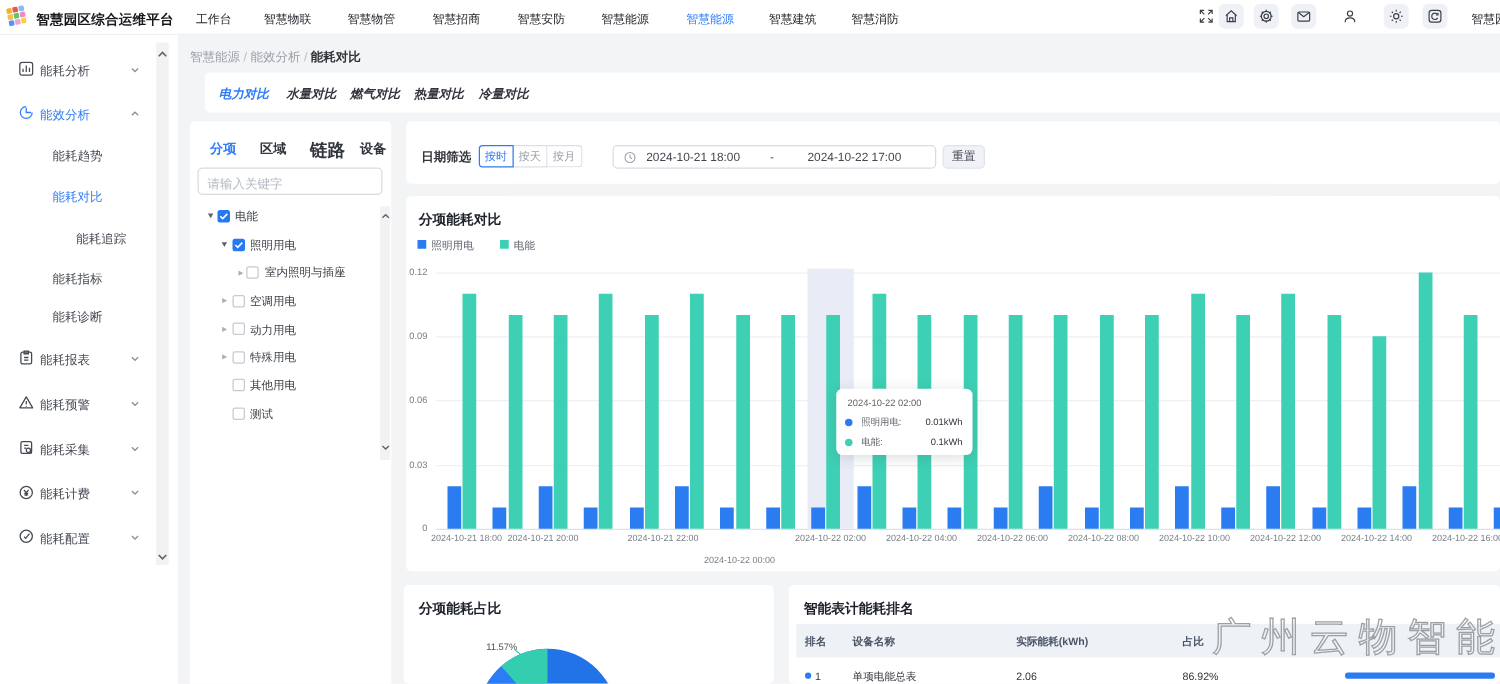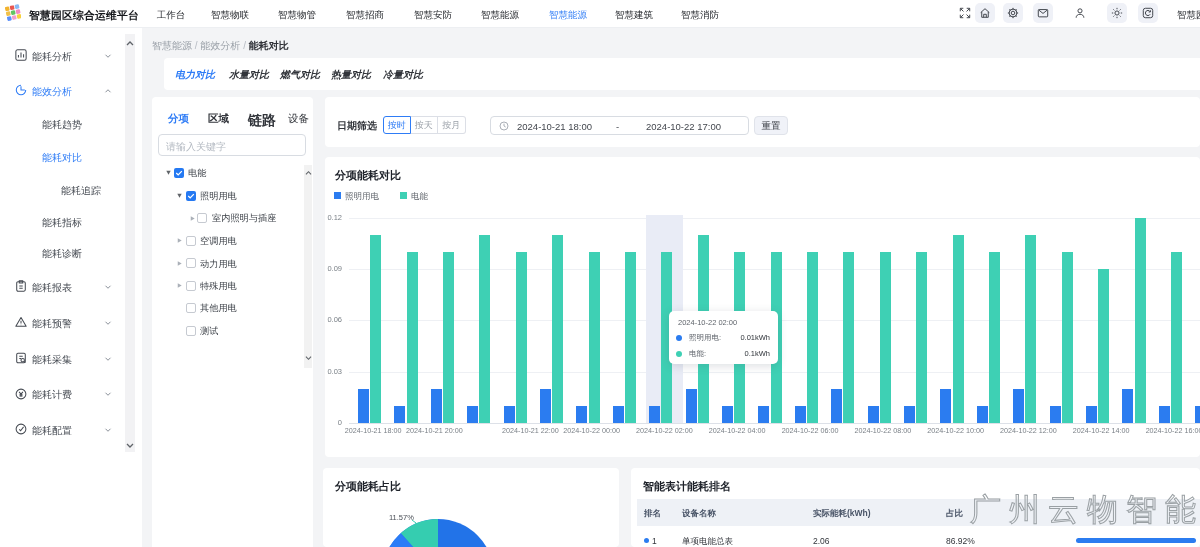--- a/index.html
+++ b/index.html
@@ -188,21 +188,21 @@
 <div class="abs" style="left:65px;top:10px;font-size:10px;font-weight:bold;color:#32353b;">水量对比</div>
 <div class="abs" style="left:116px;top:10px;font-size:10px;font-weight:bold;color:#32353b;">燃气对比</div>
 <div class="abs" style="left:167px;top:10px;font-size:10px;font-weight:bold;color:#32353b;">热量对比</div>
 <div class="abs" style="left:219px;top:10px;font-size:10px;font-weight:bold;color:#32353b;">冷量对比</div>
 </div>
 
 <div class="card" style="left:152px;top:97px;width:161px;height:450px;border-radius:4px 4px 0 0;">
 <div class="abs" style="left:16px;top:15px;font-size:10.5px;font-weight:bold;color:#2e7cf6;">分项</div>
 <div class="abs" style="left:56px;top:15px;font-size:10.5px;font-weight:bold;color:#32353b;">区域</div>
 <div class="abs" style="left:96px;top:15px;font-size:14px;font-weight:bold;color:#32353b;">链路</div>
-<div class="abs" style="left:136px;top:15px;font-size:10.5px;font-weight:normal;color:#32353b;">设备</div>
+<div class="abs" style="left:136px;top:15px;font-size:10.5px;font-weight:bold;color:#32353b;">设备</div>
 </div>
 <div class="abs" style="left:158px;top:134px;width:148px;height:22px;background:#fff;border:1px solid #d8dce2;border-radius:4px;z-index:6;"></div>
 <div class="abs" style="left:166px;top:140px;font-size:10px;color:#b4bac2;z-index:7;">请输入关键字</div>
 <div class="abs" style="left:0;top:0;width:1200px;height:547px;z-index:6;pointer-events:none;">
 <svg style="position:absolute;left:164.5px;top:169.0px;" width="7" height="7" viewBox="0 0 8 8">
       <path d="M1.5 2 6.5 2 4 6.5z" fill="#606469"></path>
     </svg>
 <div style="position:absolute;left:174px;top:167.5px;width:10px;height:10px;background:#2579f2;border-radius:2px;">
       <svg width="10" height="10" viewBox="0 0 11 11">
         <path d="M2.5 5.5 4.6 7.6 8.6 3.4" stroke="#fff" stroke-width="1.4" fill="none"></path>
@@ -331,21 +331,21 @@
 <div style="position:absolute;left:1098.1px;top:269.4px;width:11.2px;height:153.6px;background:#3ed0b4;"></div>
 <div style="position:absolute;left:1122.3px;top:388.9px;width:11.2px;height:34.1px;background:#2b7cf0;"></div>
 <div style="position:absolute;left:1134.5px;top:218.2px;width:11.2px;height:204.8px;background:#3ed0b4;"></div>
 <div style="position:absolute;left:1158.7px;top:405.9px;width:11.2px;height:17.1px;background:#2b7cf0;"></div>
 <div style="position:absolute;left:1170.9px;top:252.3px;width:11.2px;height:170.7px;background:#3ed0b4;"></div>
 <div style="position:absolute;left:1195.1px;top:405.9px;width:11.2px;height:17.1px;background:#2b7cf0;"></div>
 
 <div style="position:absolute;left:333.2px;top:426px;width:80px;text-align:center;font-size:7.2px;color:#7a8087;">2024-10-21 18:00</div>
 <div style="position:absolute;left:406.0px;top:426px;width:80px;font-size:7.2px;color:#7a8087;">2024-10-21 20:00</div>
 <div style="position:absolute;left:478.8px;top:426px;width:80px;text-align:right;font-size:7.2px;color:#7a8087;">2024-10-21 22:00</div>
-<div style="position:absolute;left:551.6px;top:426px;width:80px;text-align:center;font-size:7.2px;color:#7a8087;">2024-10-22 00:00</div>
+<div style="position:absolute;left:551.6px;top:443px;width:80px;text-align:center;font-size:7.2px;color:#7a8087;">2024-10-22 00:00</div>
 <div style="position:absolute;left:624.4px;top:426px;width:80px;text-align:center;font-size:7.2px;color:#7a8087;">2024-10-22 02:00</div>
 <div style="position:absolute;left:697.2px;top:426px;width:80px;text-align:center;font-size:7.2px;color:#7a8087;">2024-10-22 04:00</div>
 <div style="position:absolute;left:770.0px;top:426px;width:80px;text-align:center;font-size:7.2px;color:#7a8087;">2024-10-22 06:00</div>
 <div style="position:absolute;left:842.8px;top:426px;width:80px;text-align:center;font-size:7.2px;color:#7a8087;">2024-10-22 08:00</div>
 <div style="position:absolute;left:915.6px;top:426px;width:80px;text-align:center;font-size:7.2px;color:#7a8087;">2024-10-22 10:00</div>
 <div style="position:absolute;left:988.4px;top:426px;width:80px;text-align:center;font-size:7.2px;color:#7a8087;">2024-10-22 12:00</div>
 <div style="position:absolute;left:1061.2px;top:426px;width:80px;text-align:center;font-size:7.2px;color:#7a8087;">2024-10-22 14:00</div>
 <div style="position:absolute;left:1134.0px;top:426px;width:80px;text-align:center;font-size:7.2px;color:#7a8087;">2024-10-22 16:00</div>
 
 <div class="abs" style="left:669px;top:311px;width:109px;height:53px;background:#fff;border-radius:5px;box-shadow:0 2px 10px rgba(60,70,90,0.18);"></div>

